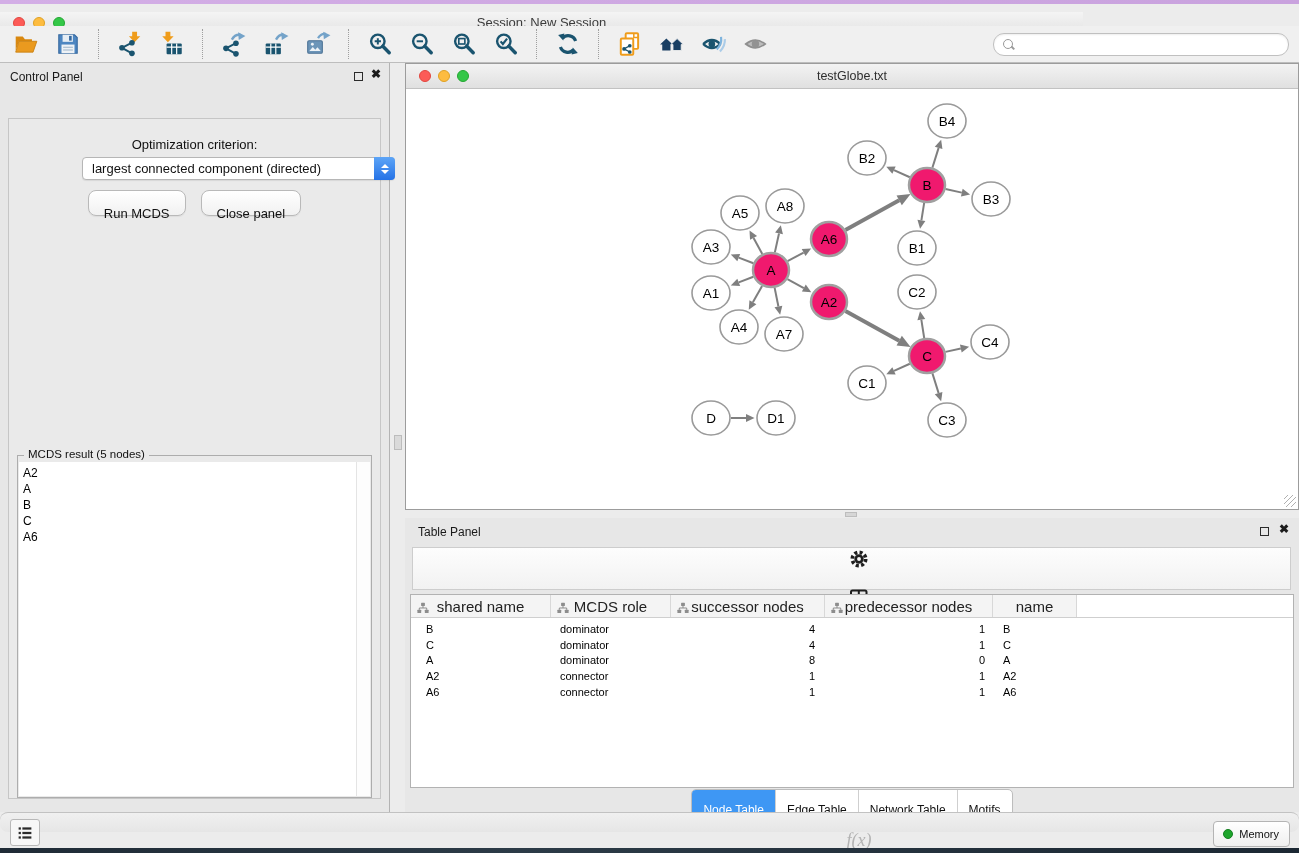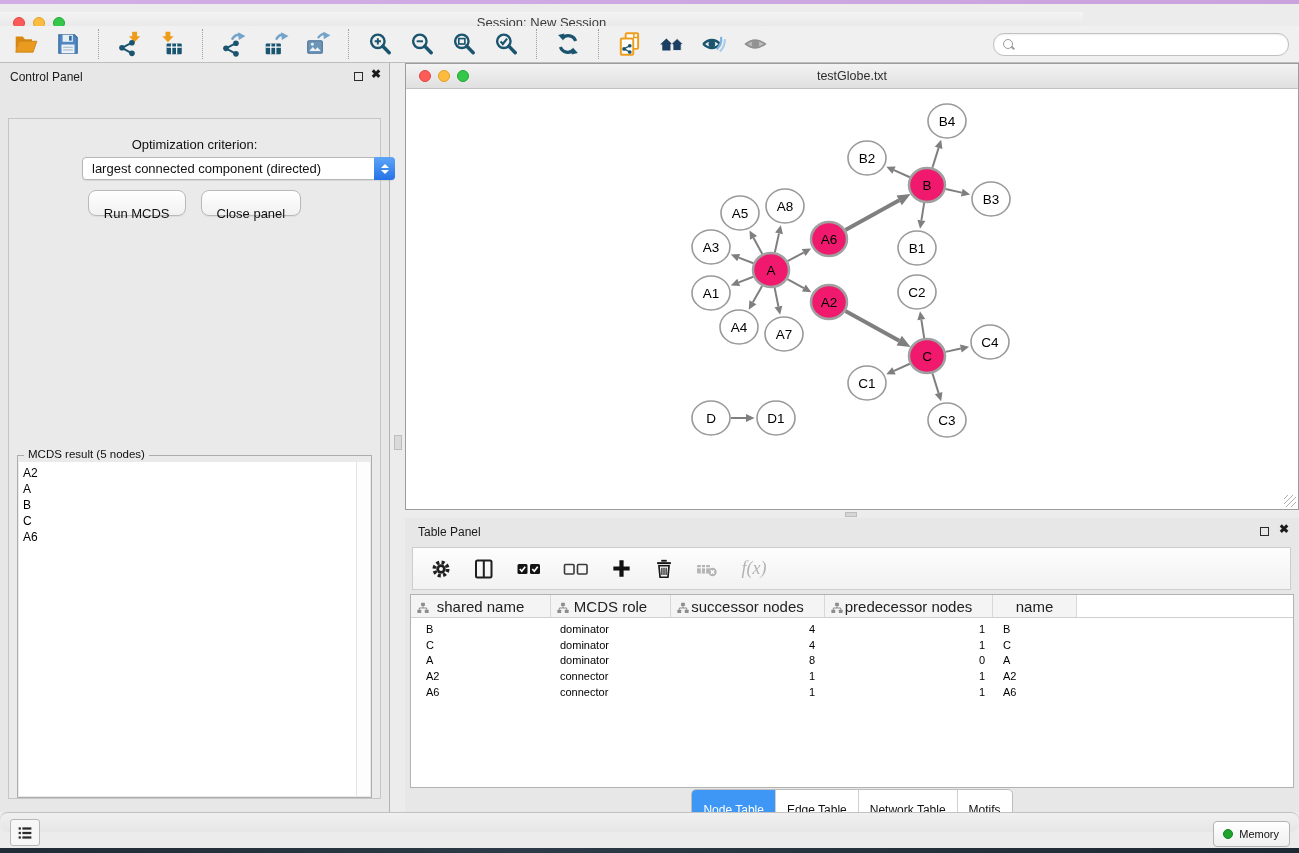--- a/index.html
+++ b/index.html
@@ -72,21 +72,21 @@
   .nf-canvas{position:absolute;left:0;right:0;top:25px;bottom:0;background:#fff;}
   .nf-canvas svg{width:100%;height:100%;display:block;}
   .nf-canvas text{font-family:"Liberation Sans",sans-serif;font-size:13.5px;fill:#000;}
   .nf-resize-grip{position:absolute;right:2px;bottom:2px;width:12px;height:12px;background:repeating-linear-gradient(135deg,transparent 0 2.5px,#b0b0b0 2.5px 3.5px);cursor:nwse-resize;}
 
   
   .table-panel{position:absolute;left:405px;top:518px;width:894px;height:294px;background:#e7e7e7;}
   .tp-title{position:absolute;left:13px;top:7px;font-size:12px;color:#1a1a1a;}
   .table-panel .panel-float{right:30px;top:9px;}
   .table-panel .panel-close{right:10px;top:4px;}
-  .tp-toolbar{position:absolute;left:7px;top:29px;width:879px;height:43px;background:linear-gradient(#fdfdfd,#f2f2f2);border:1px solid #cdcdcd;box-sizing:border-box;display:flex;align-items:center;gap:17px;padding-left:15px;}
+  .tp-toolbar{position:absolute;left:7px;top:29px;width:879px;height:43px;background:linear-gradient(#fdfdfd,#f2f2f2);border:1px solid #cdcdcd;box-sizing:border-box;display:flex;align-items:center;gap:17px;padding-left:15px;flex-direction:column;}
   .tpi{display:flex;align-items:center;justify-content:center;width:26px;height:26px;cursor:pointer;}
   .fx-label{font-family:"Liberation Serif",serif;font-style:italic;font-size:18px;color:#b3b3b3;}
 
   .tp-table{position:absolute;left:5px;top:76px;width:884px;height:194px;background:#fff;border:1px solid #b2b2b2;box-sizing:border-box;overflow:hidden;}
   .thead{display:flex;height:22px;border-bottom:1px solid #cfcfcf;background:#fff;}
   .th{position:relative;background:#f4f4f4;border-right:1px solid #d8d8d8;display:flex;align-items:center;justify-content:center;font-size:15px;color:#222;box-sizing:border-box;cursor:pointer;}
   .colicon{position:absolute;left:6px;top:5px;width:12px;height:12px;}
   .tbody{padding-top:3px;}
   .tr{display:flex;height:15.8px;align-items:center;}
   .td{font-size:11px;color:#000;box-sizing:border-box;white-space:nowrap;overflow:hidden;}

